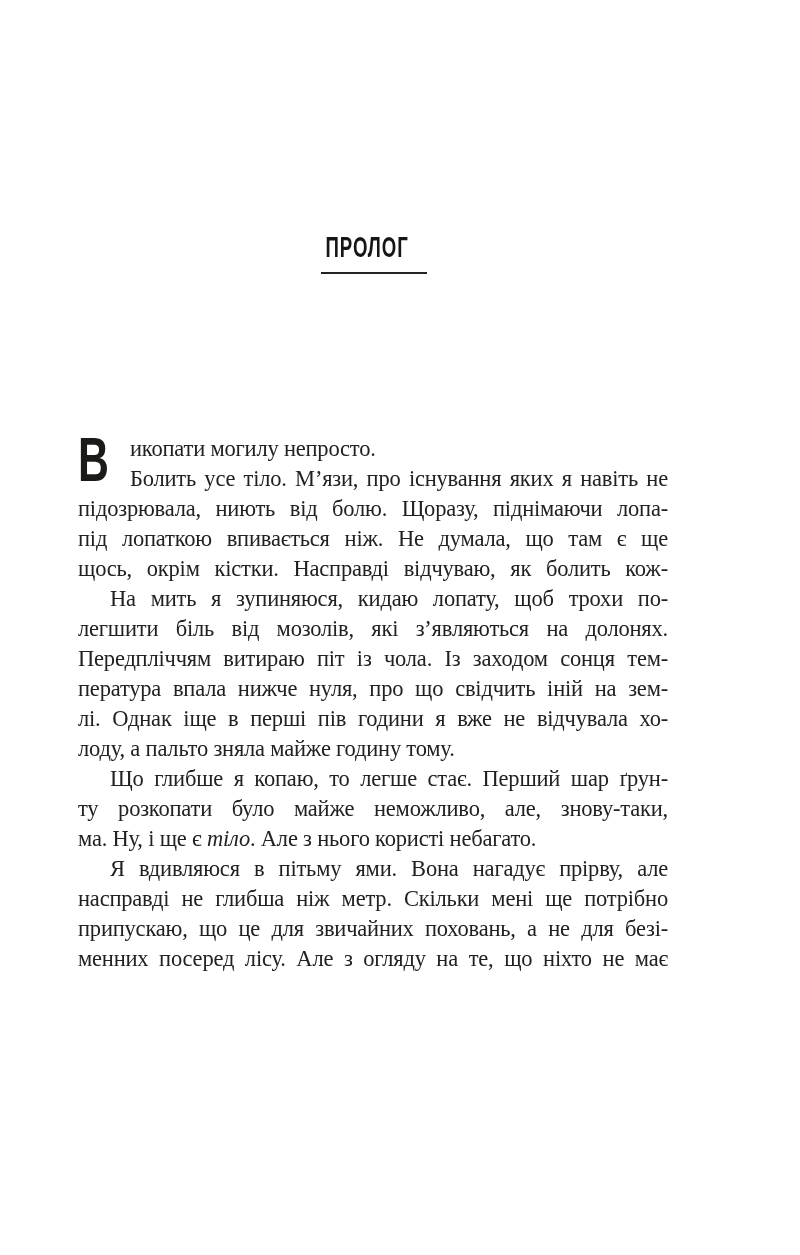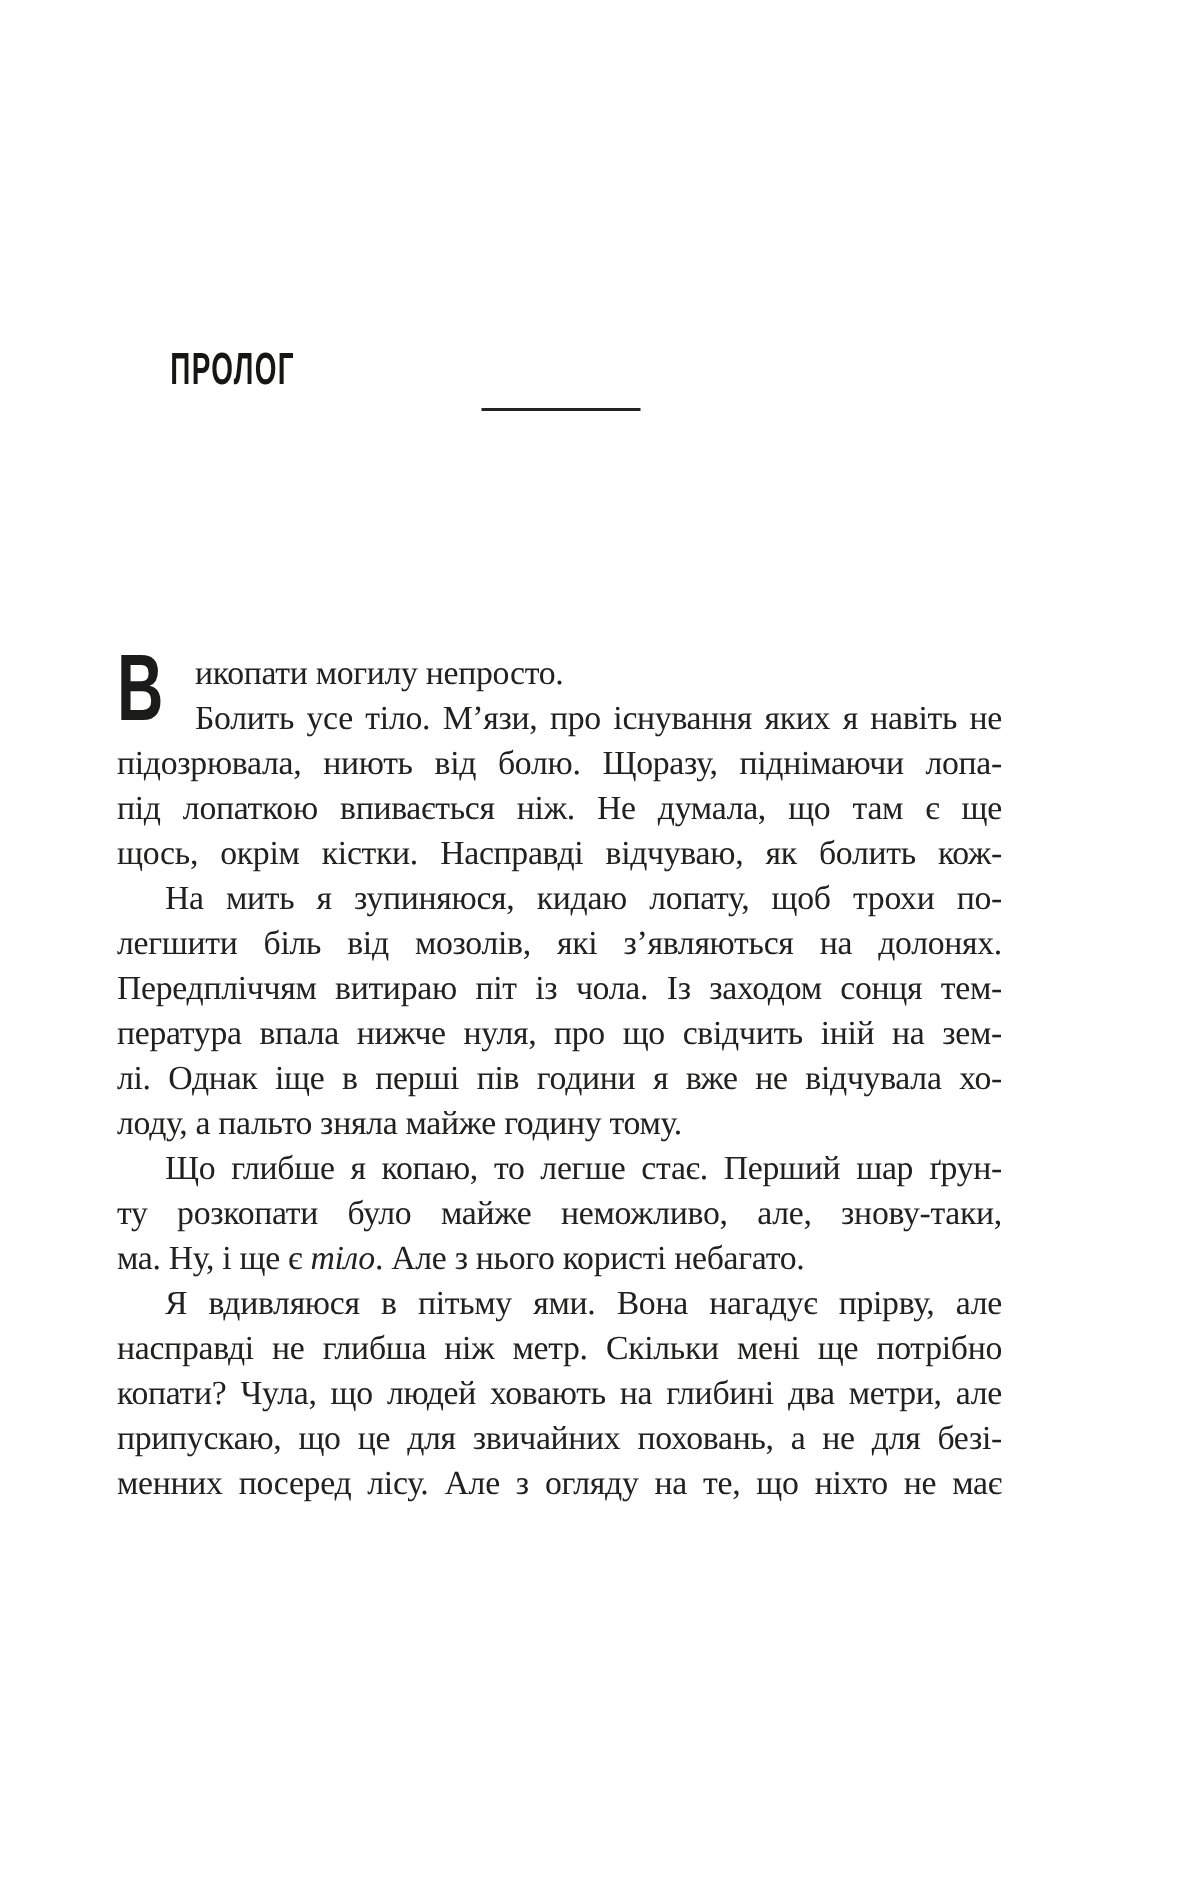--- a/index.html
+++ b/index.html
@@ -11,24 +11,24 @@
     position: relative;
     width: 800px;
     height: 1255px;
     background: #ffffff;
     overflow: hidden;
     font-family: "Liberation Serif", serif;
   }
   
   .heading-wrap {
     position: absolute;
-    left: 88px;
+    left: 72px;
     top: 232px;
     width: 590px;
-    text-align: left;
+    text-align: center;
     text-decoration: underline;
   }
   .heading-text {
     display: inline-block;
     font-family: "Liberation Sans", sans-serif;
     font-weight: 700;
     font-size: 30px;
     line-height: 30px;
     letter-spacing: 1.5px;
     color: #161614;
@@ -112,18 +112,17 @@
     <div class="line">пература впала нижче нуля, про що свідчить іній на зем-</div>
     <div class="line">лі. Однак іще в перші пів години я вже не відчувала хо-</div>
     <div class="line end">лоду, а пальто зняла майже годину тому.</div>
 
     <div class="line indent">Що глибше я копаю, то легше стає. Перший шар ґрун-</div>
     <div class="line">ту розкопати було майже неможливо, але, знову-таки,</div>
     <div class="line end"><span>ма. Ну, і ще є </span><em>тіло</em><span>. Але з нього користі небагато.</span></div>
 
     <div class="line indent">Я вдивляюся в пітьму ями. Вона нагадує прірву, але</div>
     <div class="line">насправді не глибша ніж метр. Скільки мені ще потрібно</div>
-    <div class="line">копати? Чула, що людей ховають на глибині два метри, але</div>
     <div class="line">припускаю, що це для звичайних поховань, а не для безі-</div>
     <div class="line">менних посеред лісу. Але з огляду на те, що ніхто не має</div>
 
   </div>
 </div>
 
 </body></html>

